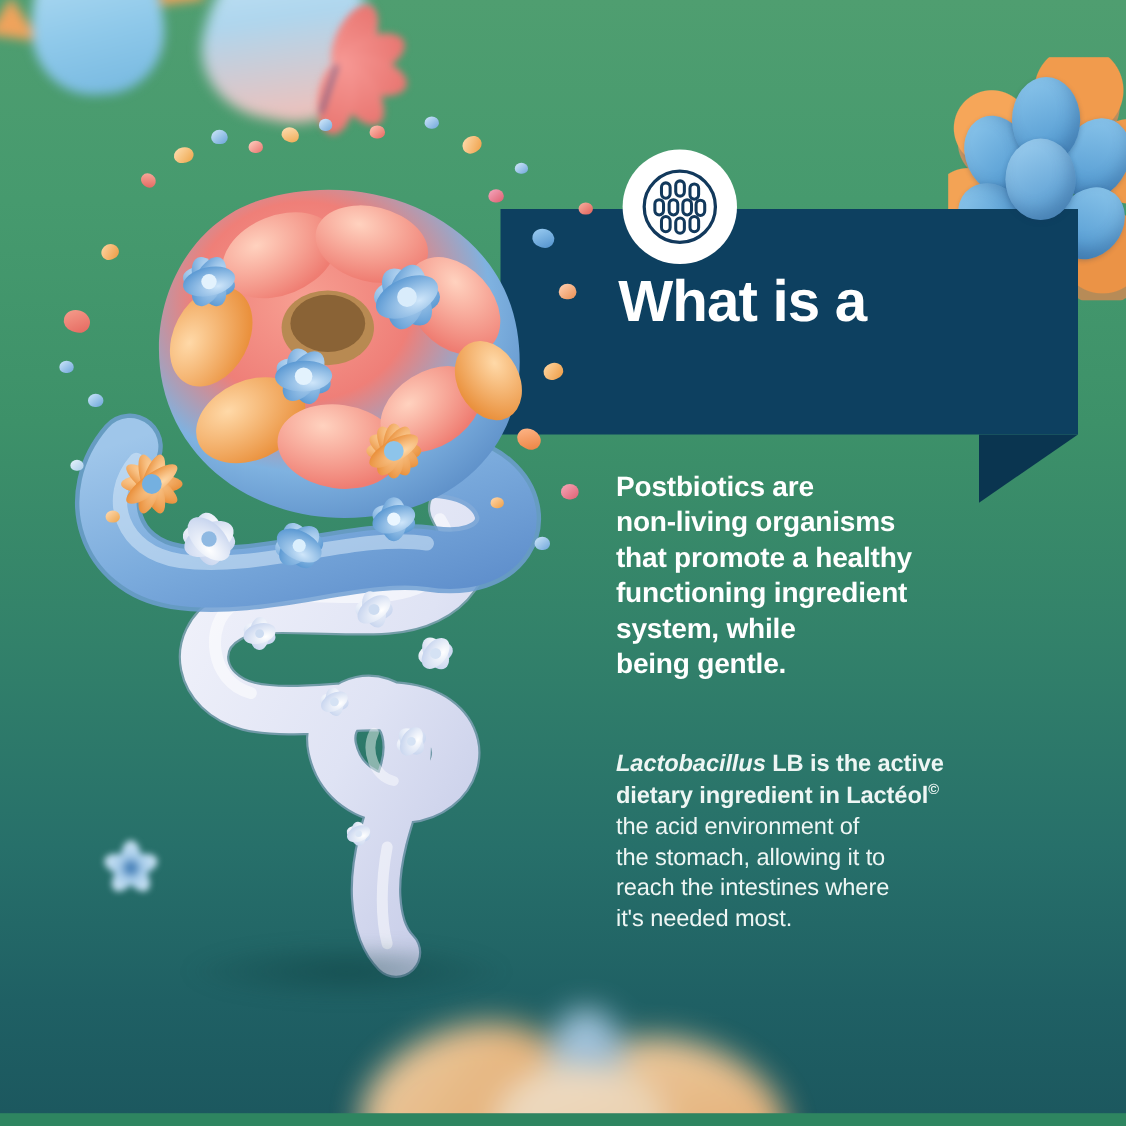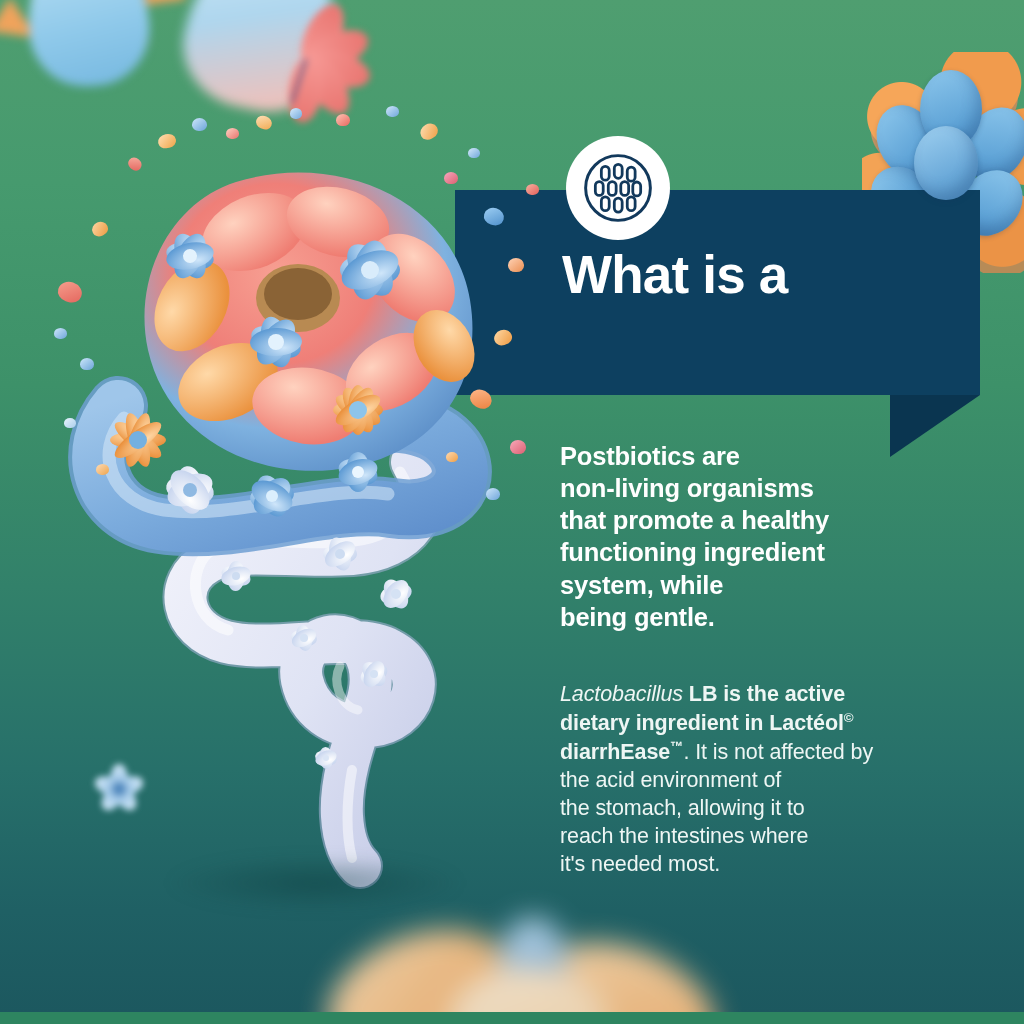--- a/index.html
+++ b/index.html
@@ -167,34 +167,34 @@
     position:absolute; left:562px; top:247px; width:420px;
     color:#ffffff;
     font-size:53px; font-weight:bold; line-height:1.06;
     letter-spacing:-0.8px;
     z-index:5;
   }
   .title .ln{ display:block; }
 
   
   .lead{
-    position:absolute; left:560px; top:440px; width:420px;
+    position:absolute; left:560px; top:427px; width:420px;
     color:#ffffff; font-weight:bold;
     font-size:25.5px; line-height:1.26; letter-spacing:-0.2px;
   }
   .lead .ln{ display:block; }
 
   .fine{
     position:absolute; left:560px; top:681px; width:415px;
     color:#eef6f4;
     font-size:21.5px; line-height:1.30; letter-spacing:-0.1px;
   }
   .fine .ln{ display:block; }
   .fine b{ font-weight:bold; }
-  .fine i{ font-style:italic; font-weight:normal; }
+  .fine i{ font-style:italic; font-weight:bold; }
   .sup{ font-size:0.62em; vertical-align:super; }
   .shadow-blob{
     position:absolute; left:170px; top:856px; width:290px; height:54px;
     background:radial-gradient(ellipse at center, rgba(12,60,62,.46), rgba(12,60,62,0) 72%);
     filter:blur(7px);
   }
 </style>
 </head>
 <body>
 
@@ -495,20 +495,19 @@
     <span class="ln">non-living organisms</span>
     <span class="ln">that promote a healthy</span>
     <span class="ln">functioning ingredient</span>
     <span class="ln">system, while</span>
     <span class="ln">being gentle.</span>
   </div>
 
   <div class="fine">
     <span class="ln"><i>Lactobacillus</i><b> LB is the active</b></span>
     <span class="ln"><b>dietary ingredient in Lactéol</b><b class="sup">©</b></span>
-    <span class="ln"><b>diarrhEase</b><b class="sup">™</b><span>. It is not affected by</span></span>
     <span class="ln">the acid environment of</span>
     <span class="ln">the stomach, allowing it to</span>
     <span class="ln">reach the intestines where</span>
     <span class="ln">it's needed most.</span>
   </div>
 
 </div>
 
 </body></html>

